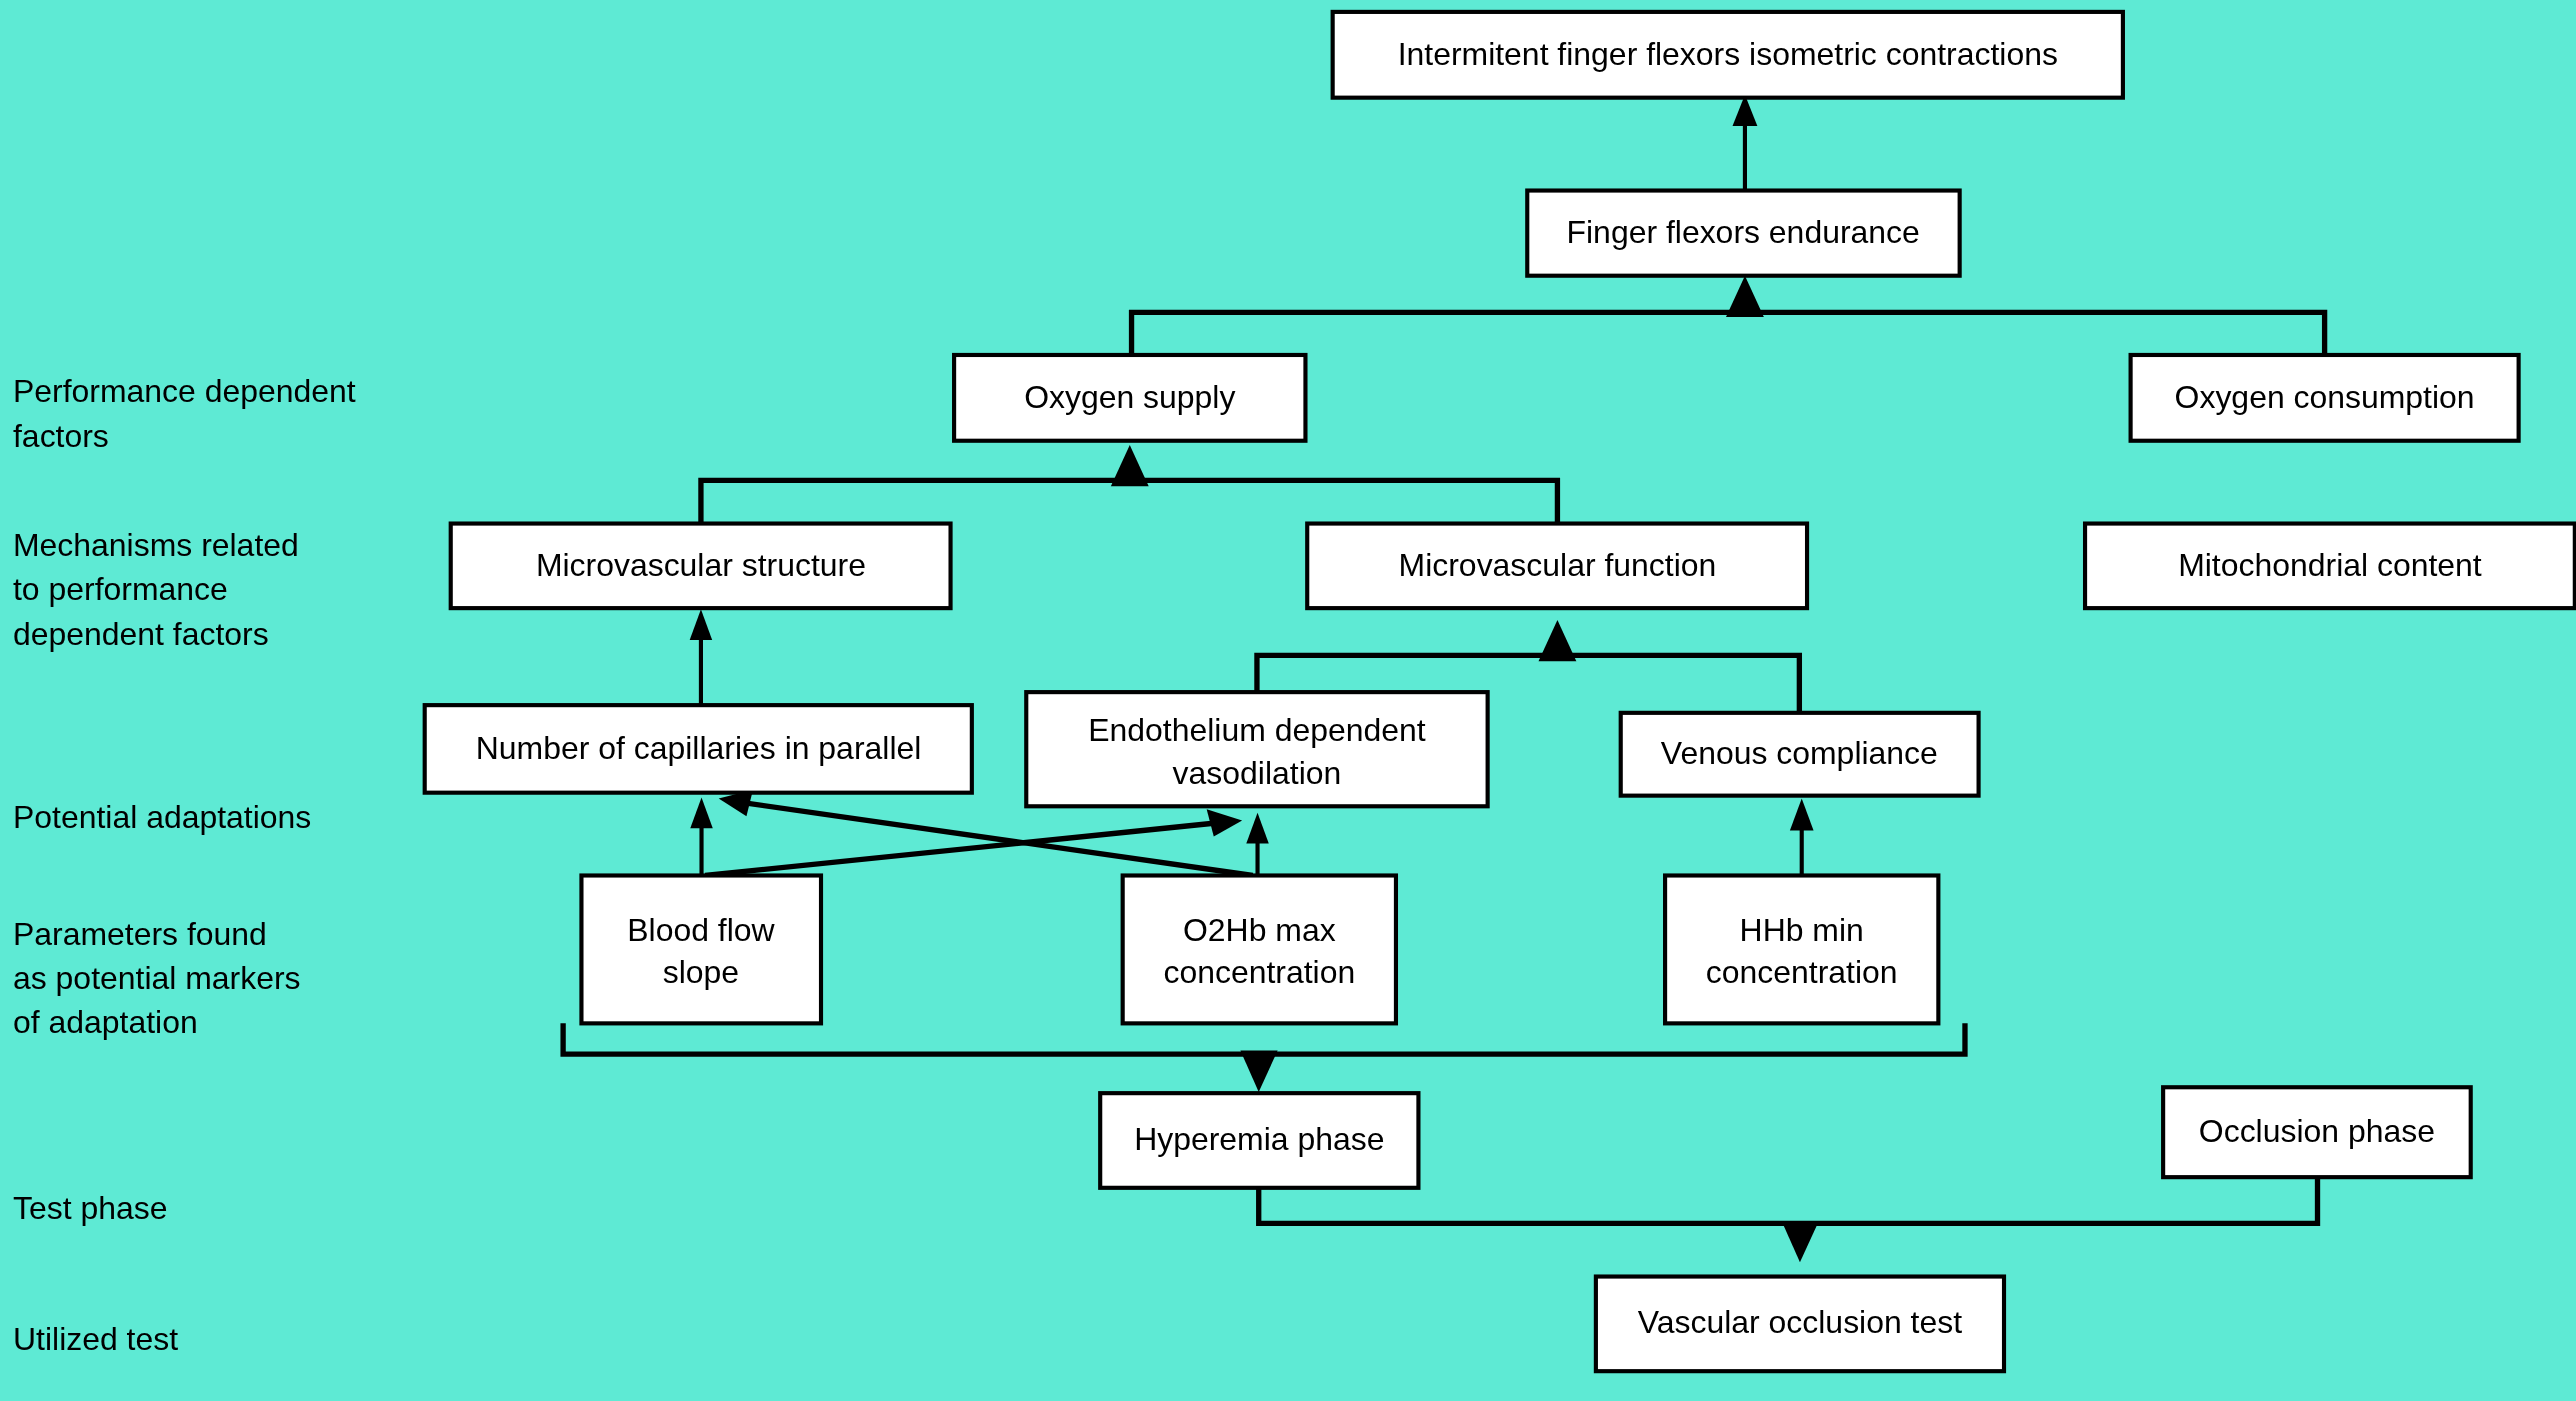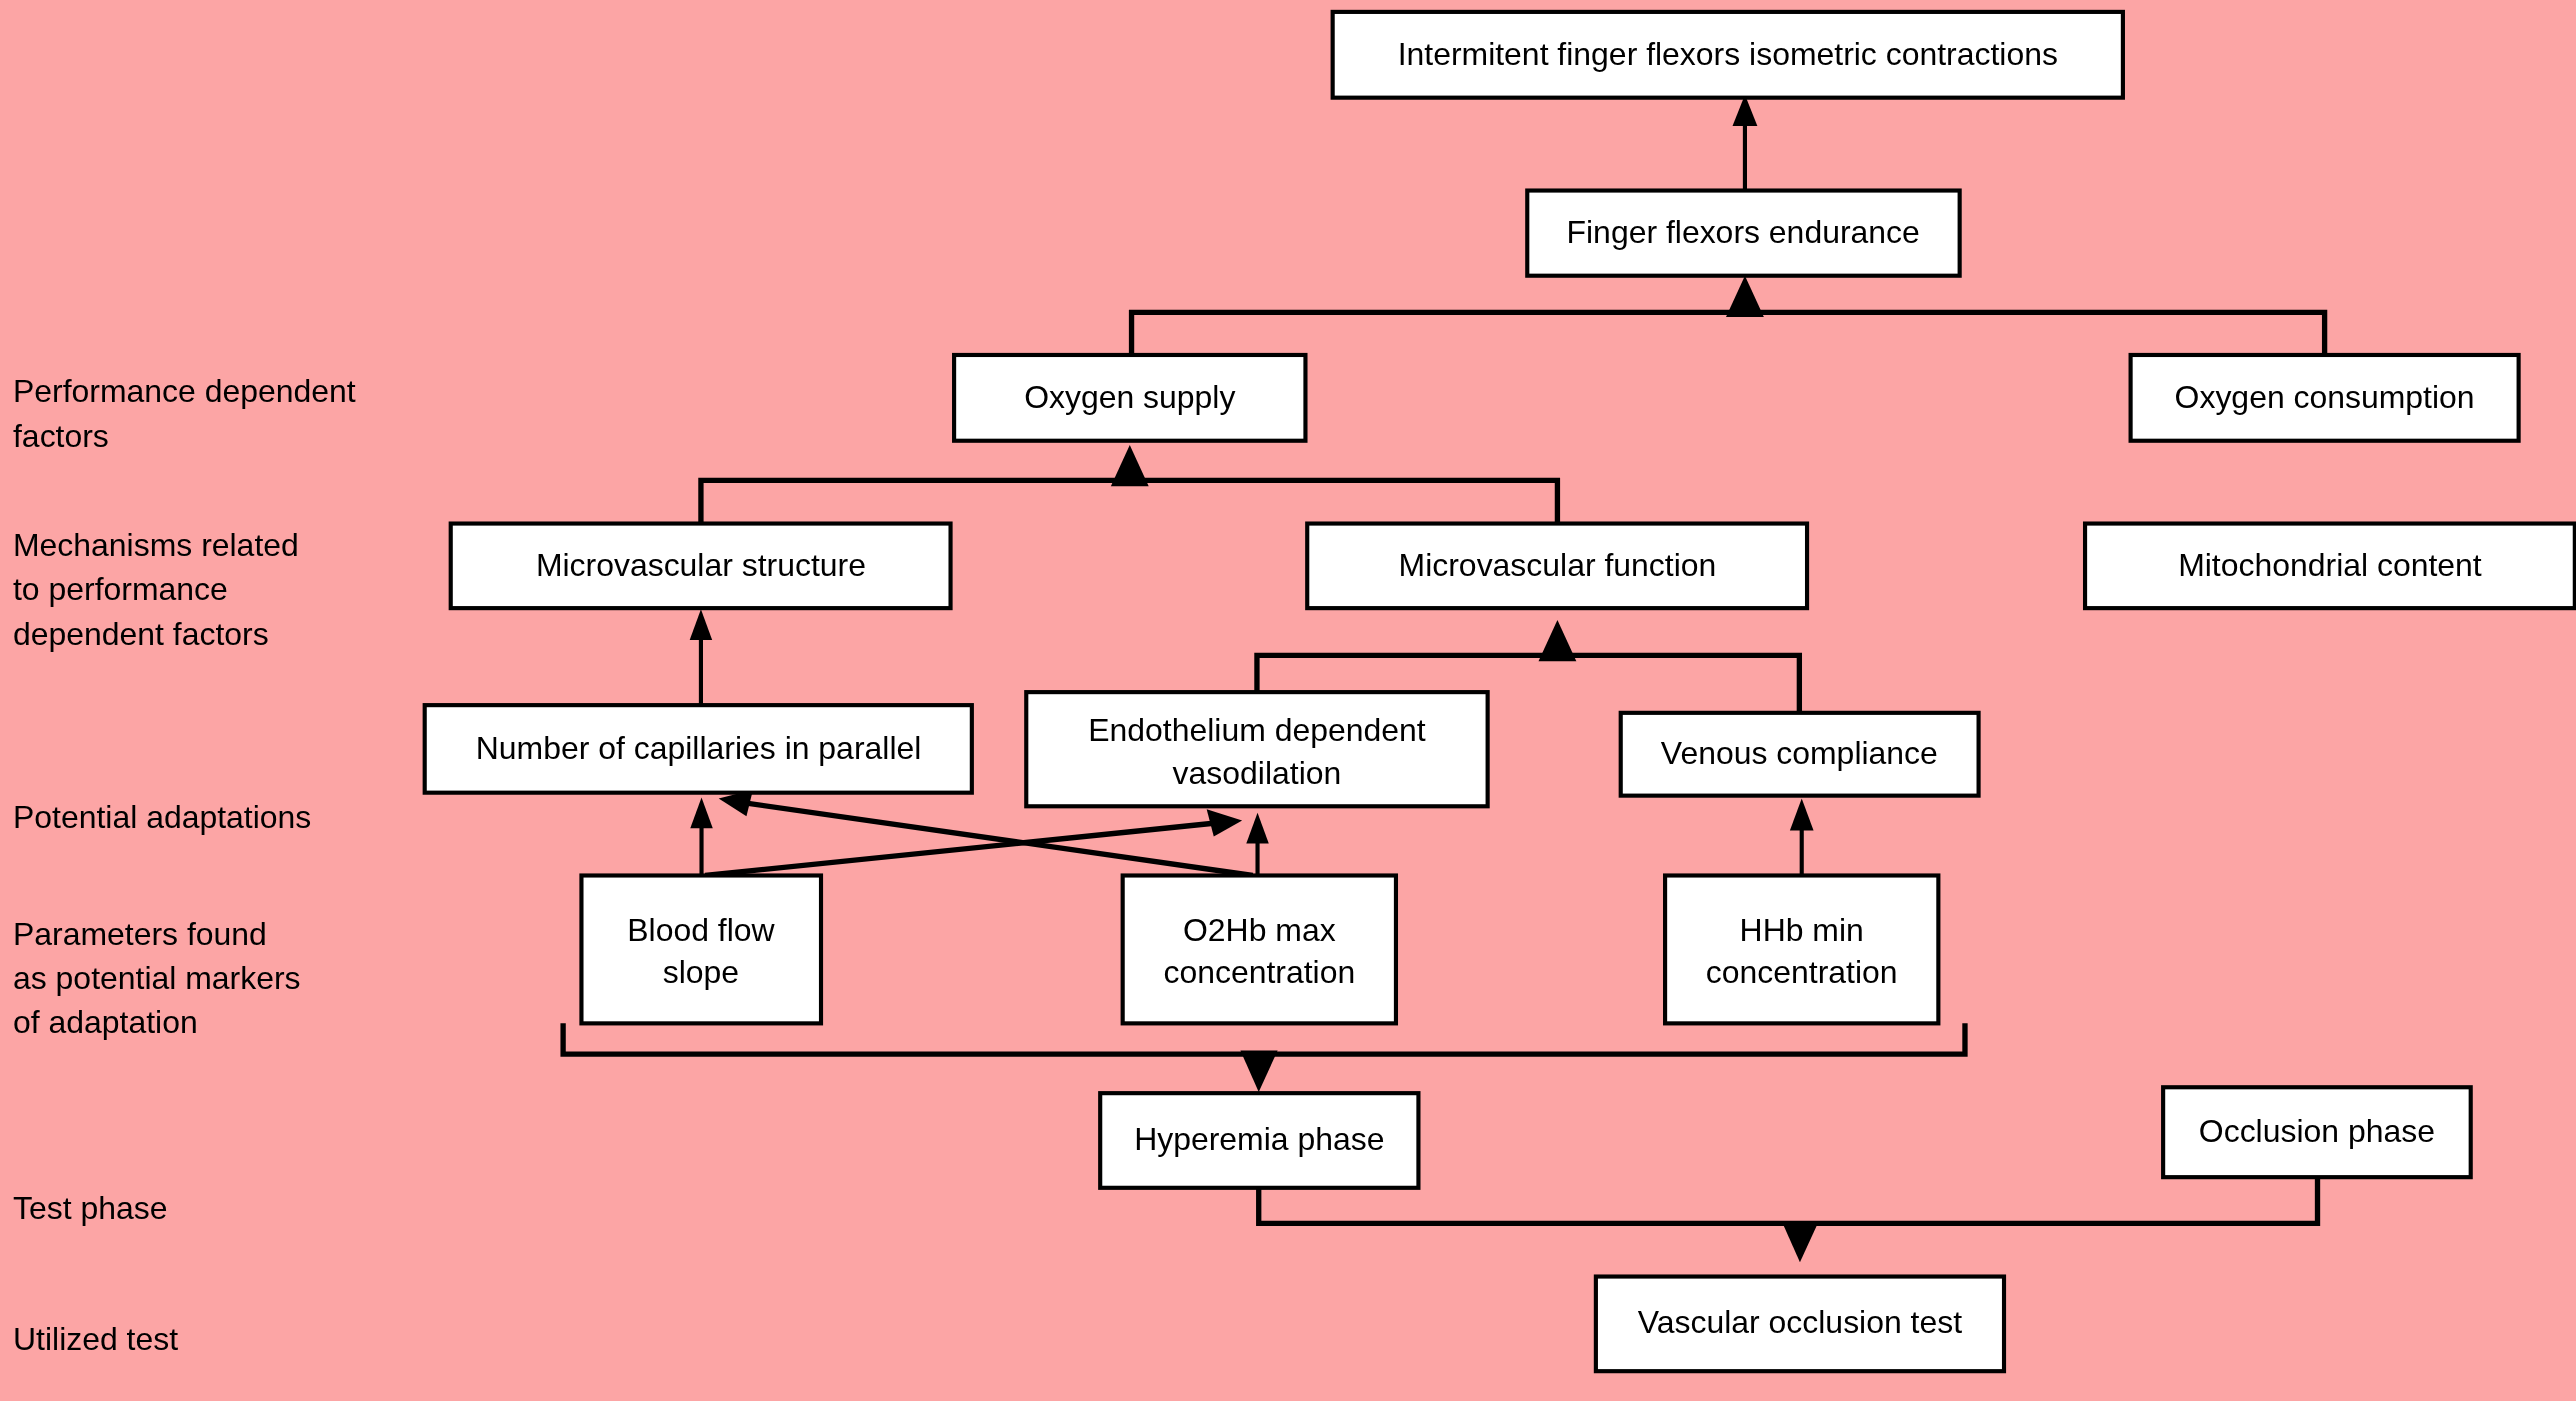--- a/index.html
+++ b/index.html
@@ -4,21 +4,21 @@
 <style>
   html,body{margin:0;padding:0;background:#ffffff;}
   body{
     font-family:"Liberation Sans","DejaVu Sans",sans-serif;
     color:#000000;
   }
   #stage{
     position:relative;
     width:2576px;
     height:1402px;
-    background:#fca5a5;
+    background:#5eead4;
     overflow:hidden;
   }
   svg#diagram{
     position:absolute;
     left:0;top:0;
     width:2576px;
     height:1402px;
     display:block;
   }
   .node-rect{

